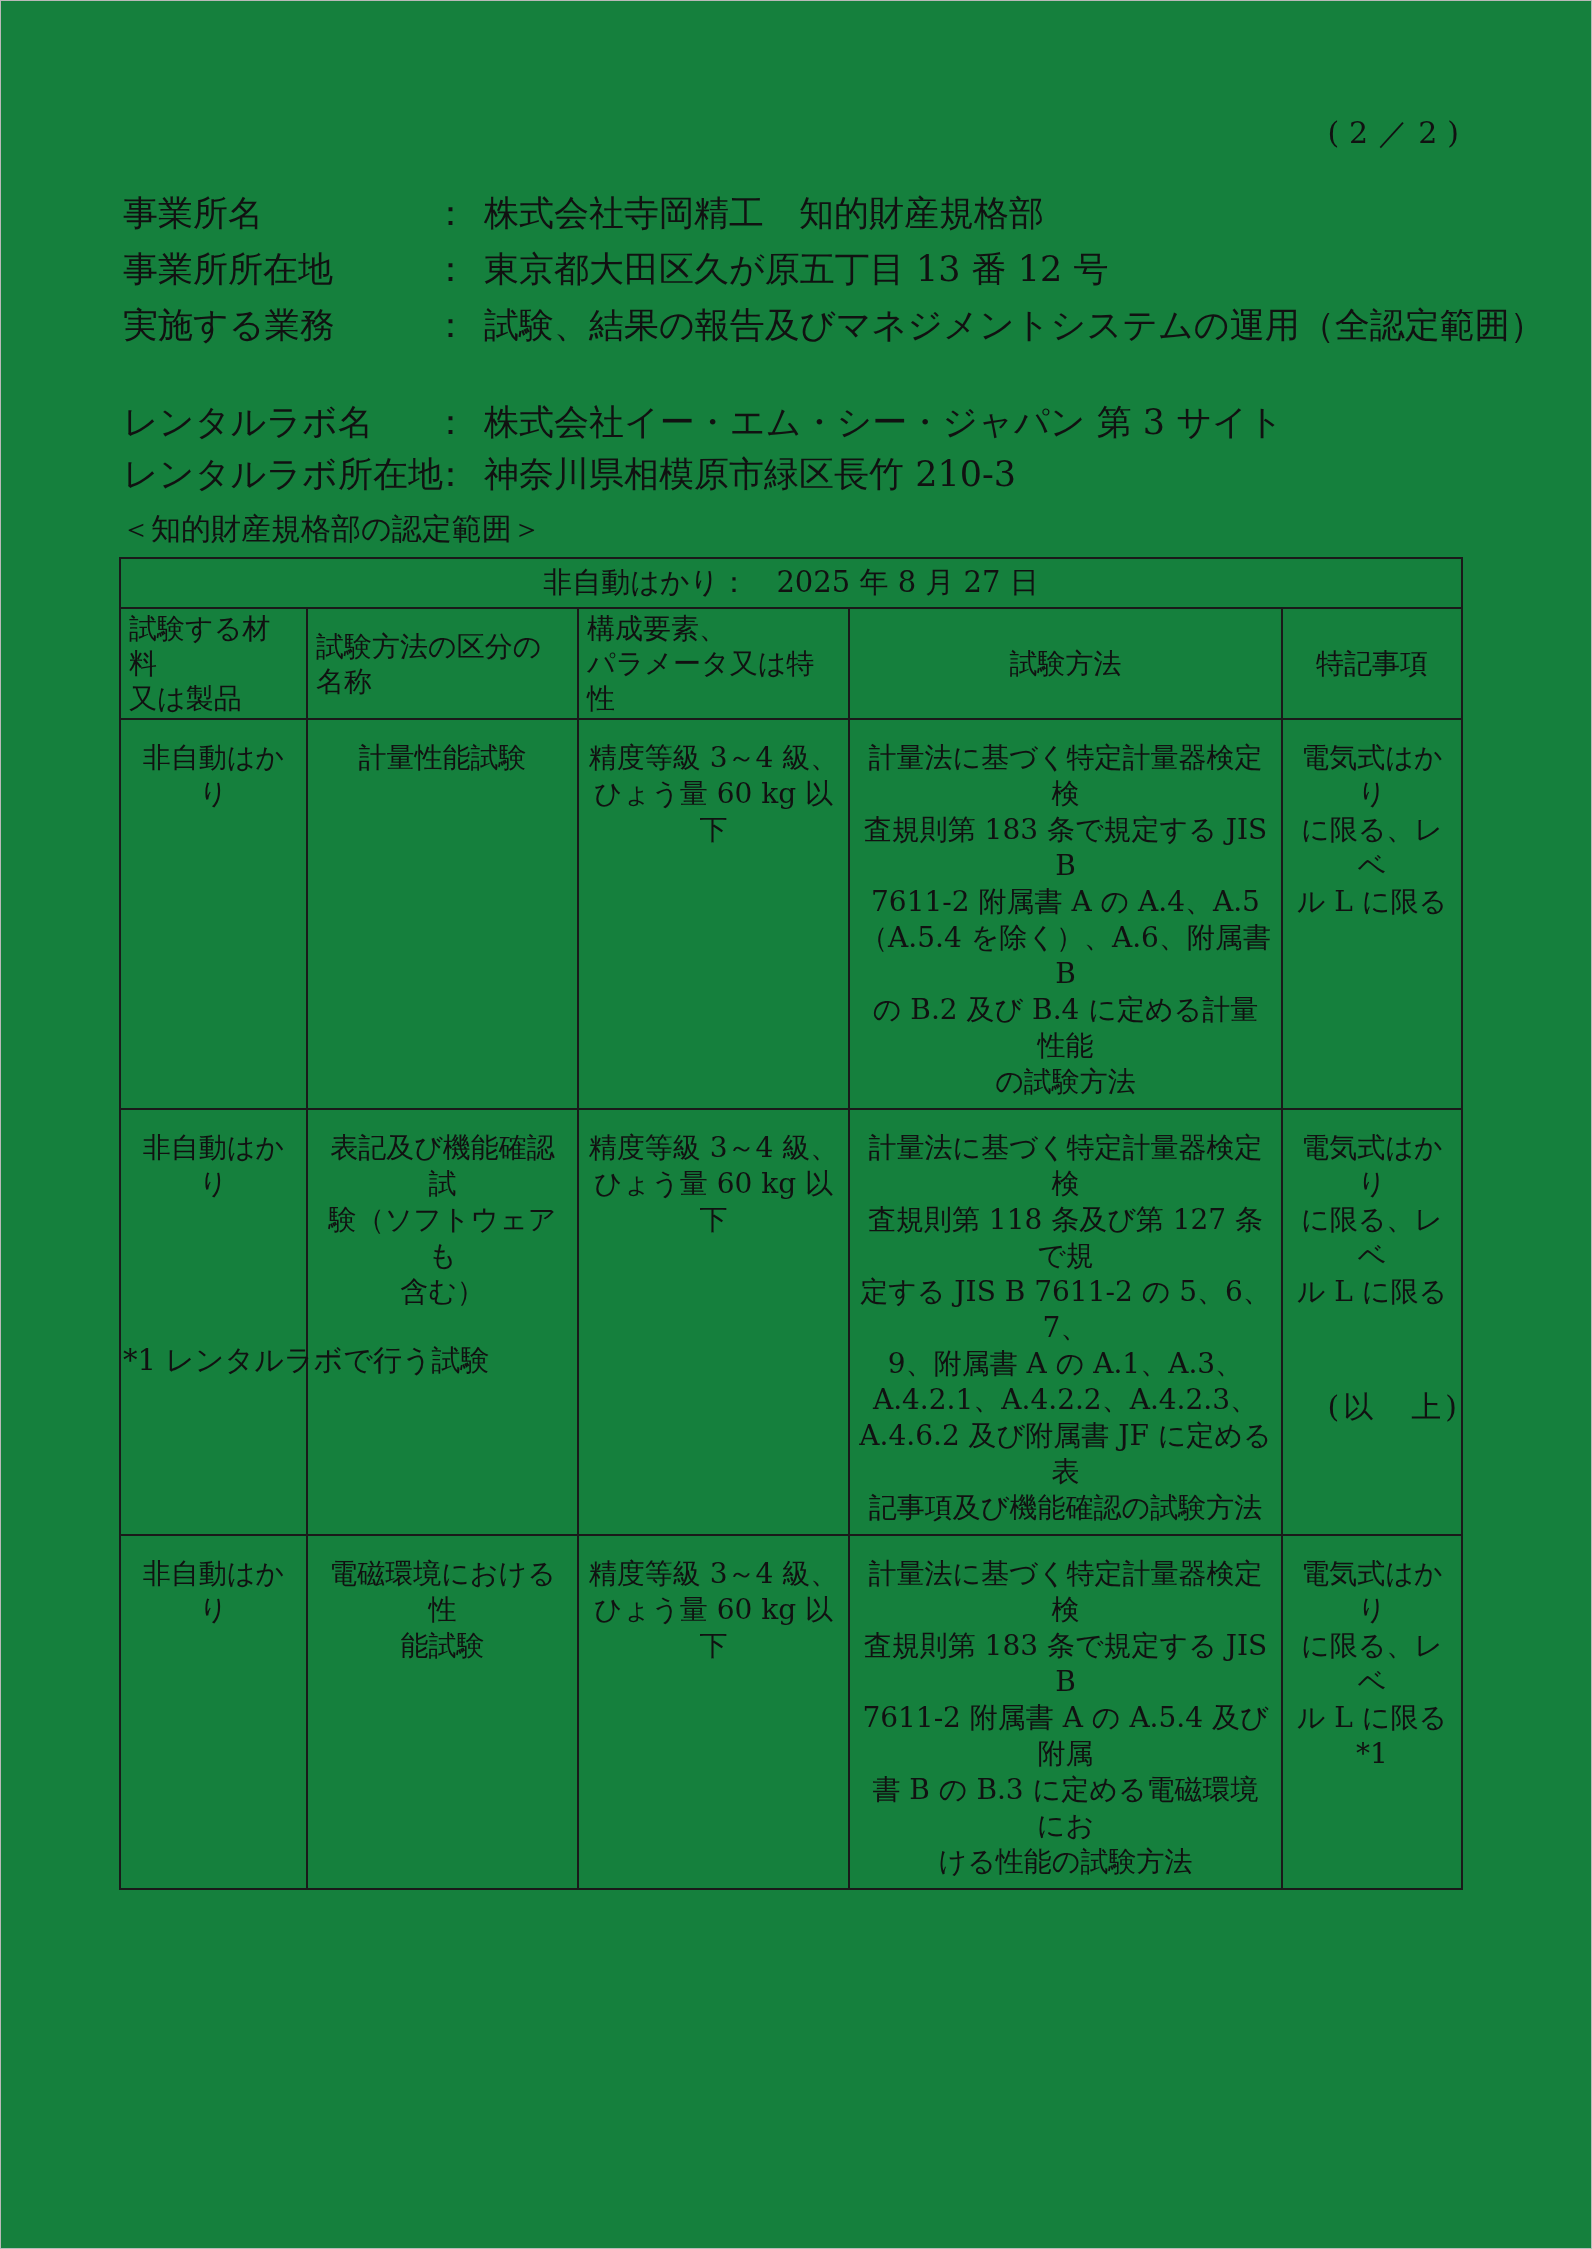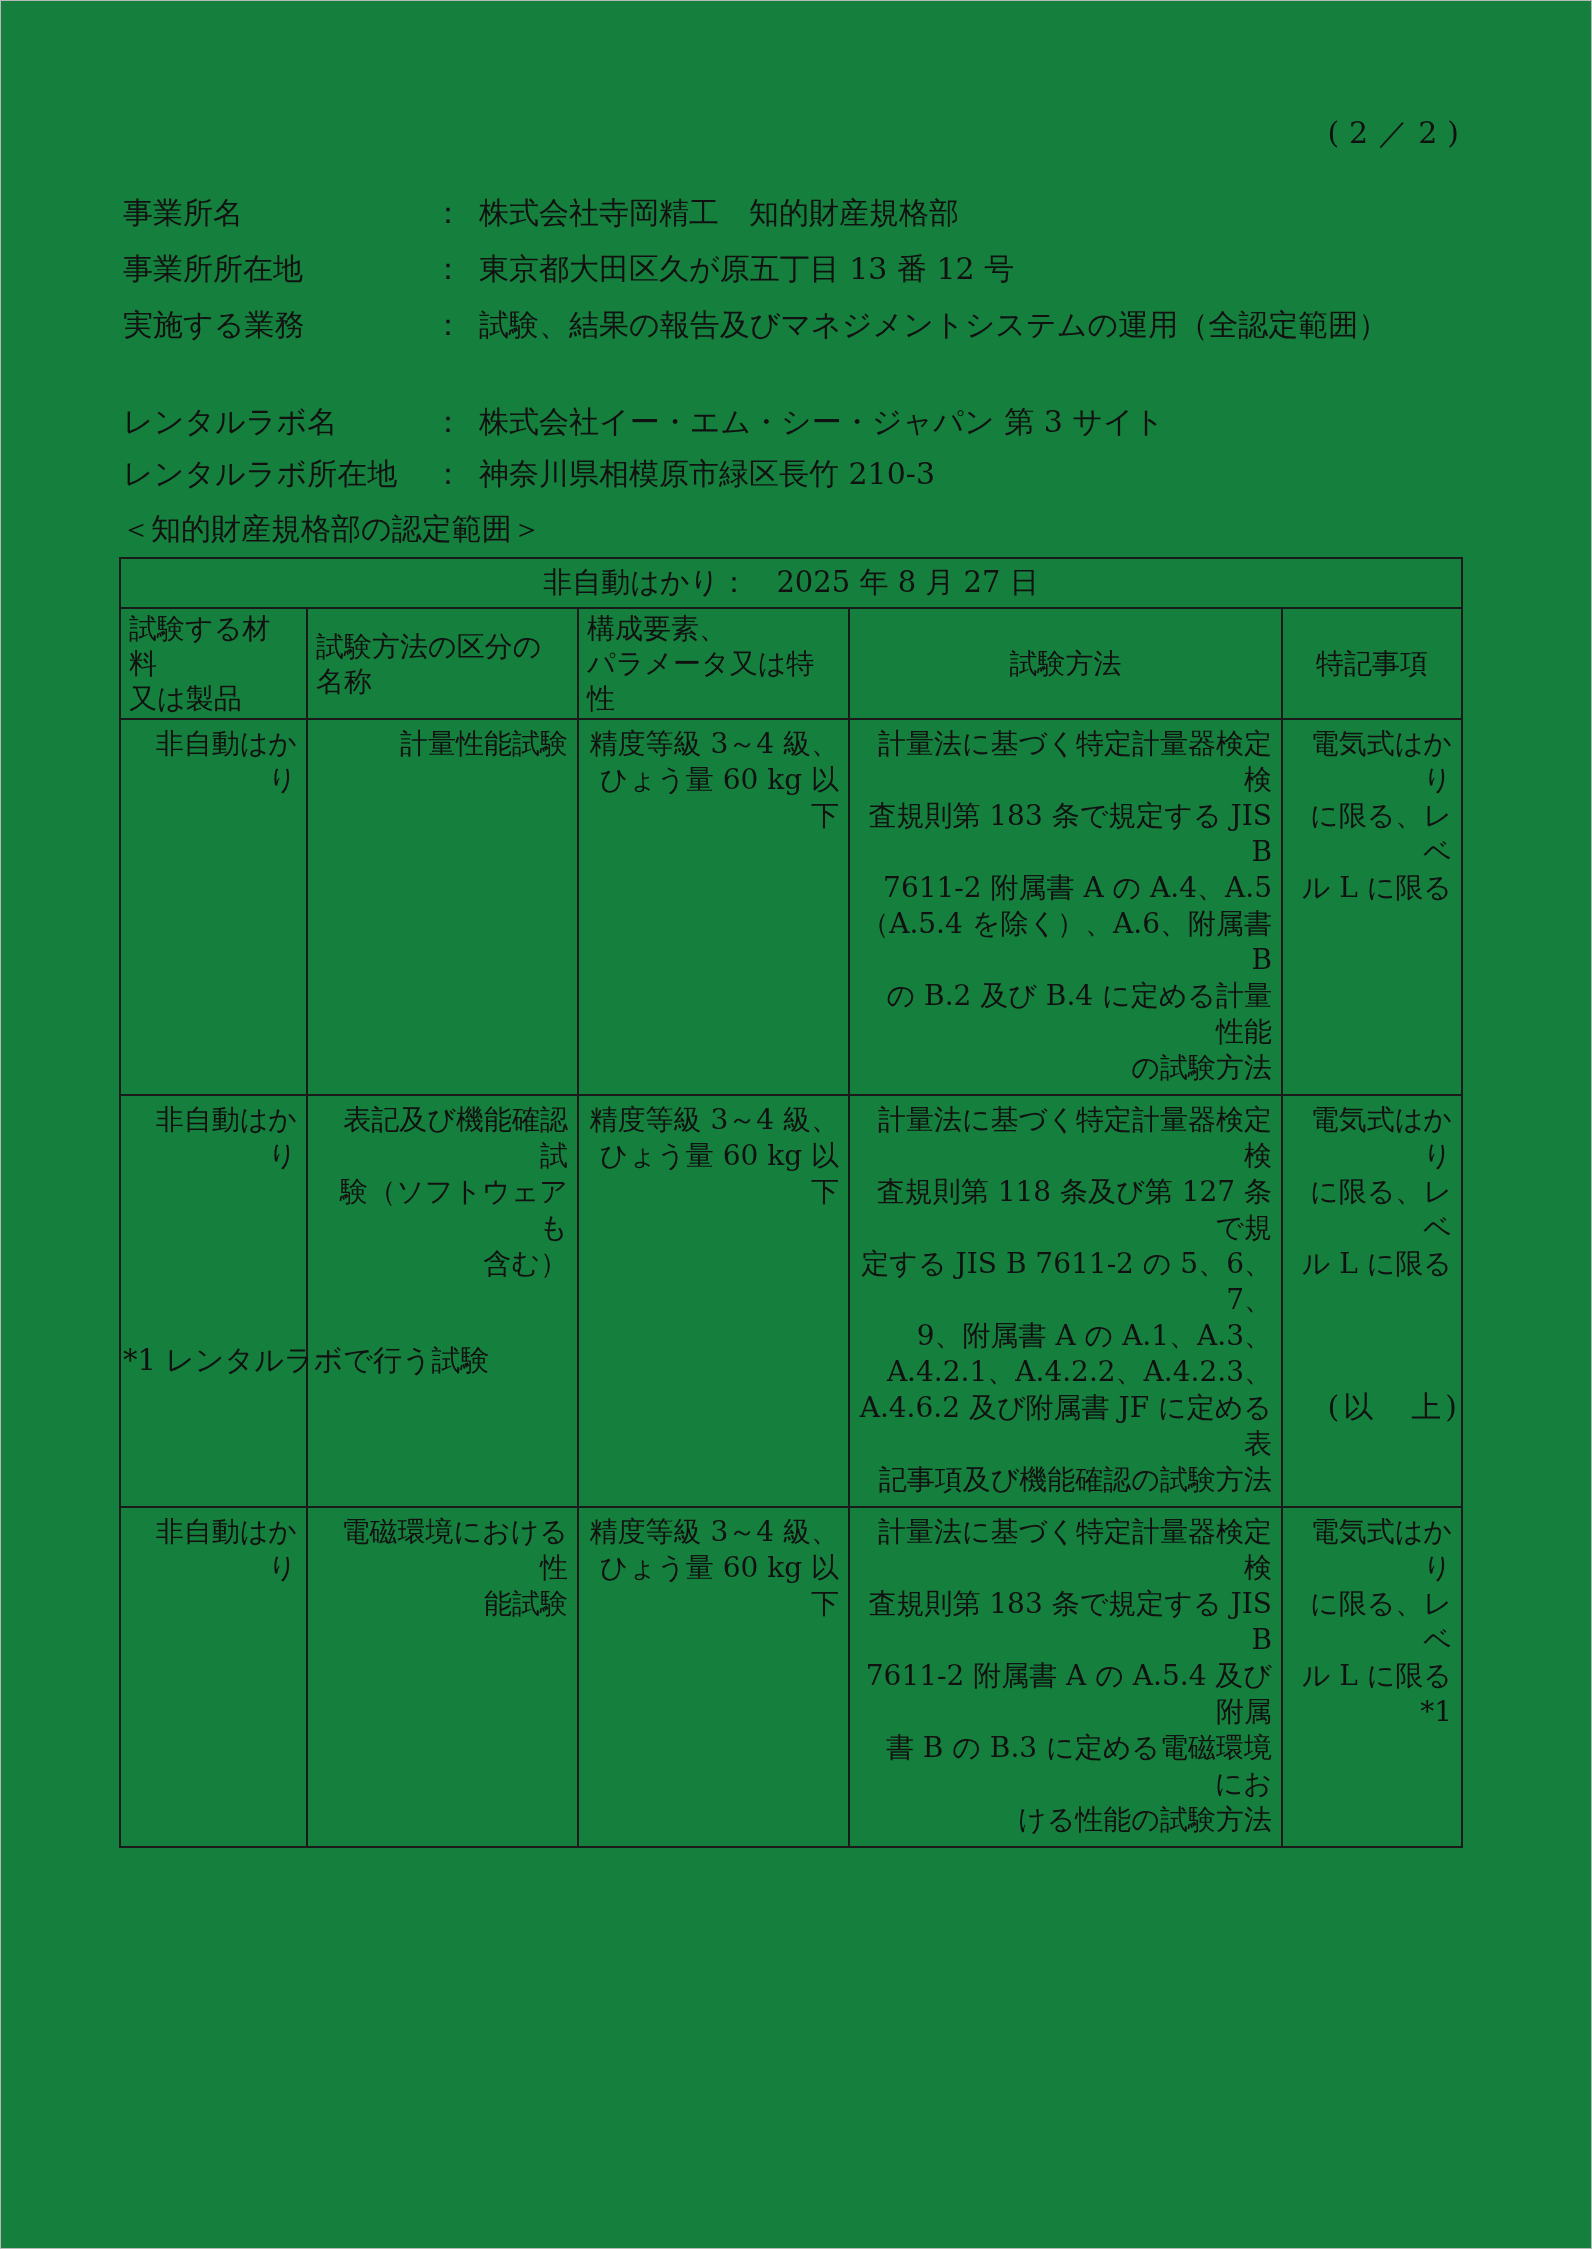--- a/index.html
+++ b/index.html
@@ -20,21 +20,21 @@
     top: 112px;
     right: 122px;
     font-size: 30px;
     letter-spacing: 10px;
     white-space: nowrap;
   }
 
   .info-block { position: absolute; left: 122px; }
   #office-info { top: 184px; }
   #rental-info { top: 395px; }
-  .info-row { display: flex; align-items: baseline; height: 56px; line-height: 56px; font-size: 30px; white-space: nowrap; }
+  .info-row { display: flex; align-items: baseline; height: 56px; line-height: 56px; font-size: 35px; white-space: nowrap; }
   #rental-info .info-row { height: 52px; line-height: 52px; }
   .info-label { display: inline-block; width: 310px; }
   .info-colon { display: inline-block; }
   .info-value { display: inline-block; margin-left: 16px; }
 
   .section-title {
     position: absolute;
     left: 120px;
     top: 508px;
     font-size: 30px;
@@ -67,22 +67,22 @@
     height: 70px;
     line-height: 35px;
     vertical-align: middle;
     white-space: pre-line;
     font-size: 28px;
   }
   .head-row th.left { text-align: left; padding: 2px 8px; }
   .head-row th.center { text-align: center; padding: 2px 16px; }
   .body-row td {
     vertical-align: top;
-    text-align: right;
-    padding: 6px 9px 8px 9px;
+    text-align: center;
+    padding: 20px 9px 8px 9px;
     line-height: 36px;
     white-space: pre-line;
   }
   .row-1 td { height: 213px; }
   .row-2 td { height: 254px; }
   .row-3 td { height: 181px; }
 
   .footnote {
     position: absolute;
     left: 122px;

